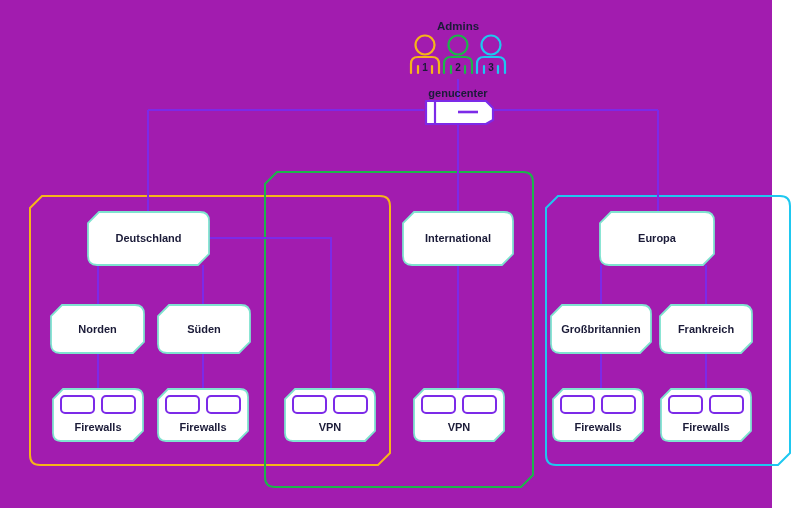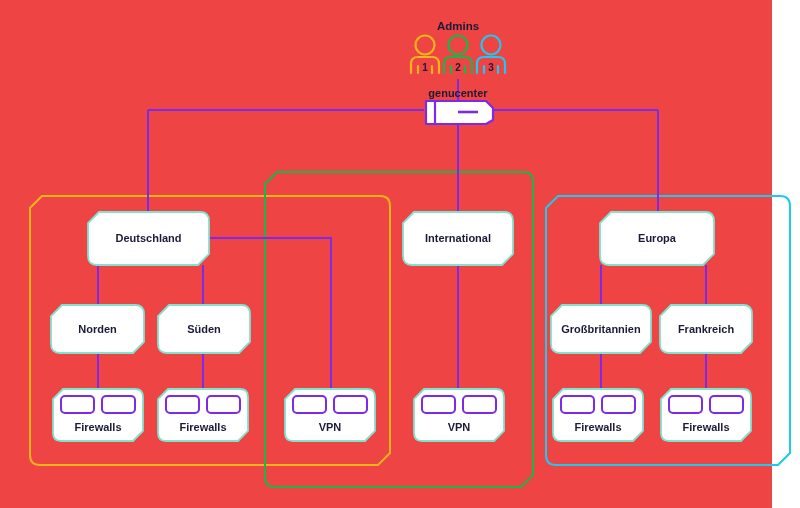--- a/index.html
+++ b/index.html
@@ -10,21 +10,21 @@
   body {
     width: 800px;
     height: 508px;
     overflow: hidden;
     font-family: "Liberation Sans", sans-serif;
   }
   #diagram-root {
     position: relative;
     width: 772px;
     height: 508px;
-    background: #ef4444;
+    background: #a21caf;
   }
   svg#net-svg {
     display: block;
     width: 800px;
     height: 508px;
   }
   .node-label {
     font-family: "Liberation Sans", sans-serif;
     font-size: 11px;
     font-weight: bold;

